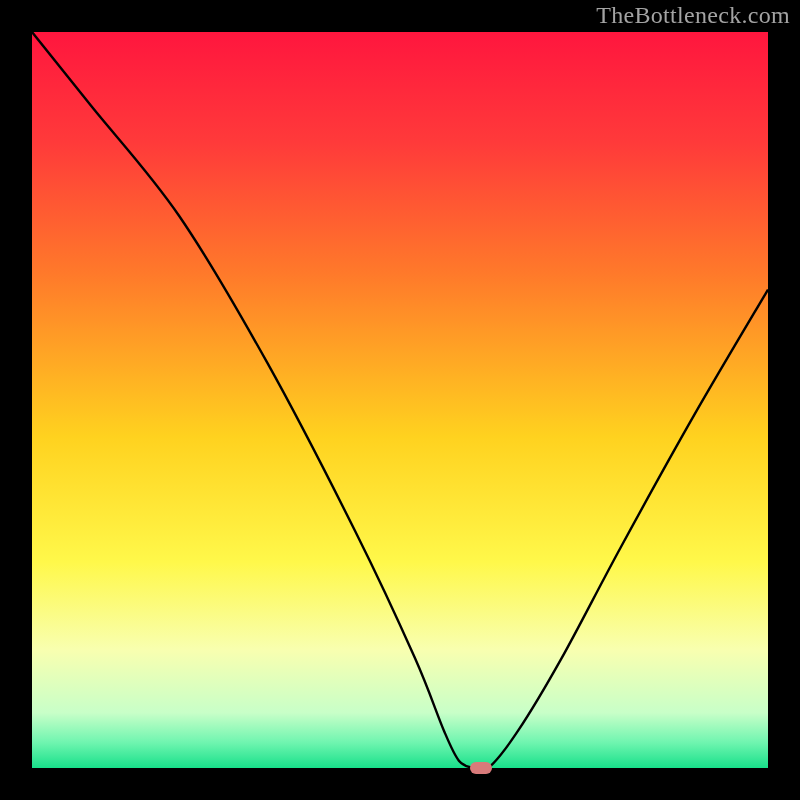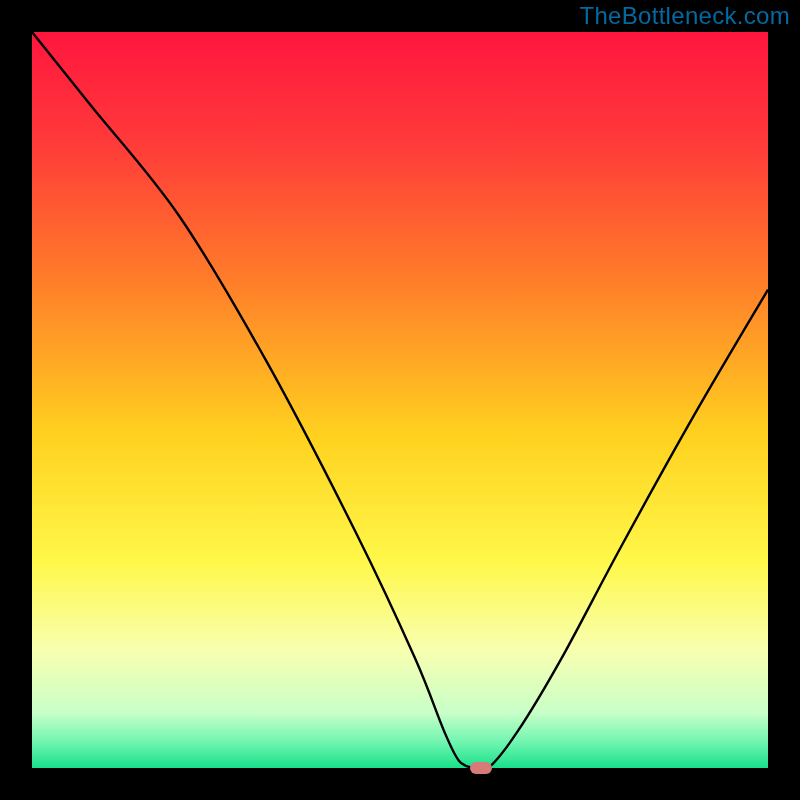--- a/index.html
+++ b/index.html
@@ -14,25 +14,26 @@
   .frame {
     position: relative;
     width: 800px;
     height: 800px;
     background: #000000;
   }
   .watermark {
     position: absolute;
     top: 2px;
     right: 10px;
-    color: #0369a1;
+    color: #a3a3a3;
     font-size: 24px;
     font-weight: 500;
     letter-spacing: 0.3px;
     user-select: none;
+    font-family: Liberation Serif, serif;
   }
   .plot {
     position: absolute;
     left: 32px;
     top: 32px;
     width: 736px;
     height: 736px;
   }
   .marker {
     position: absolute;

